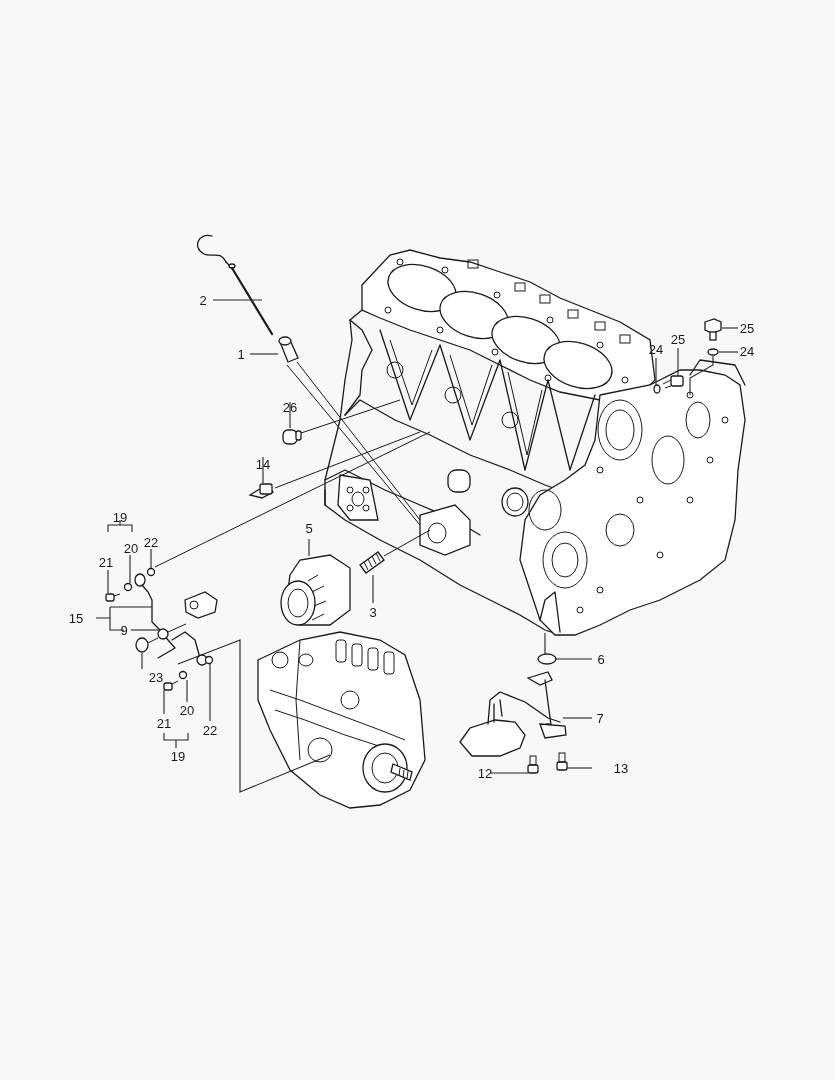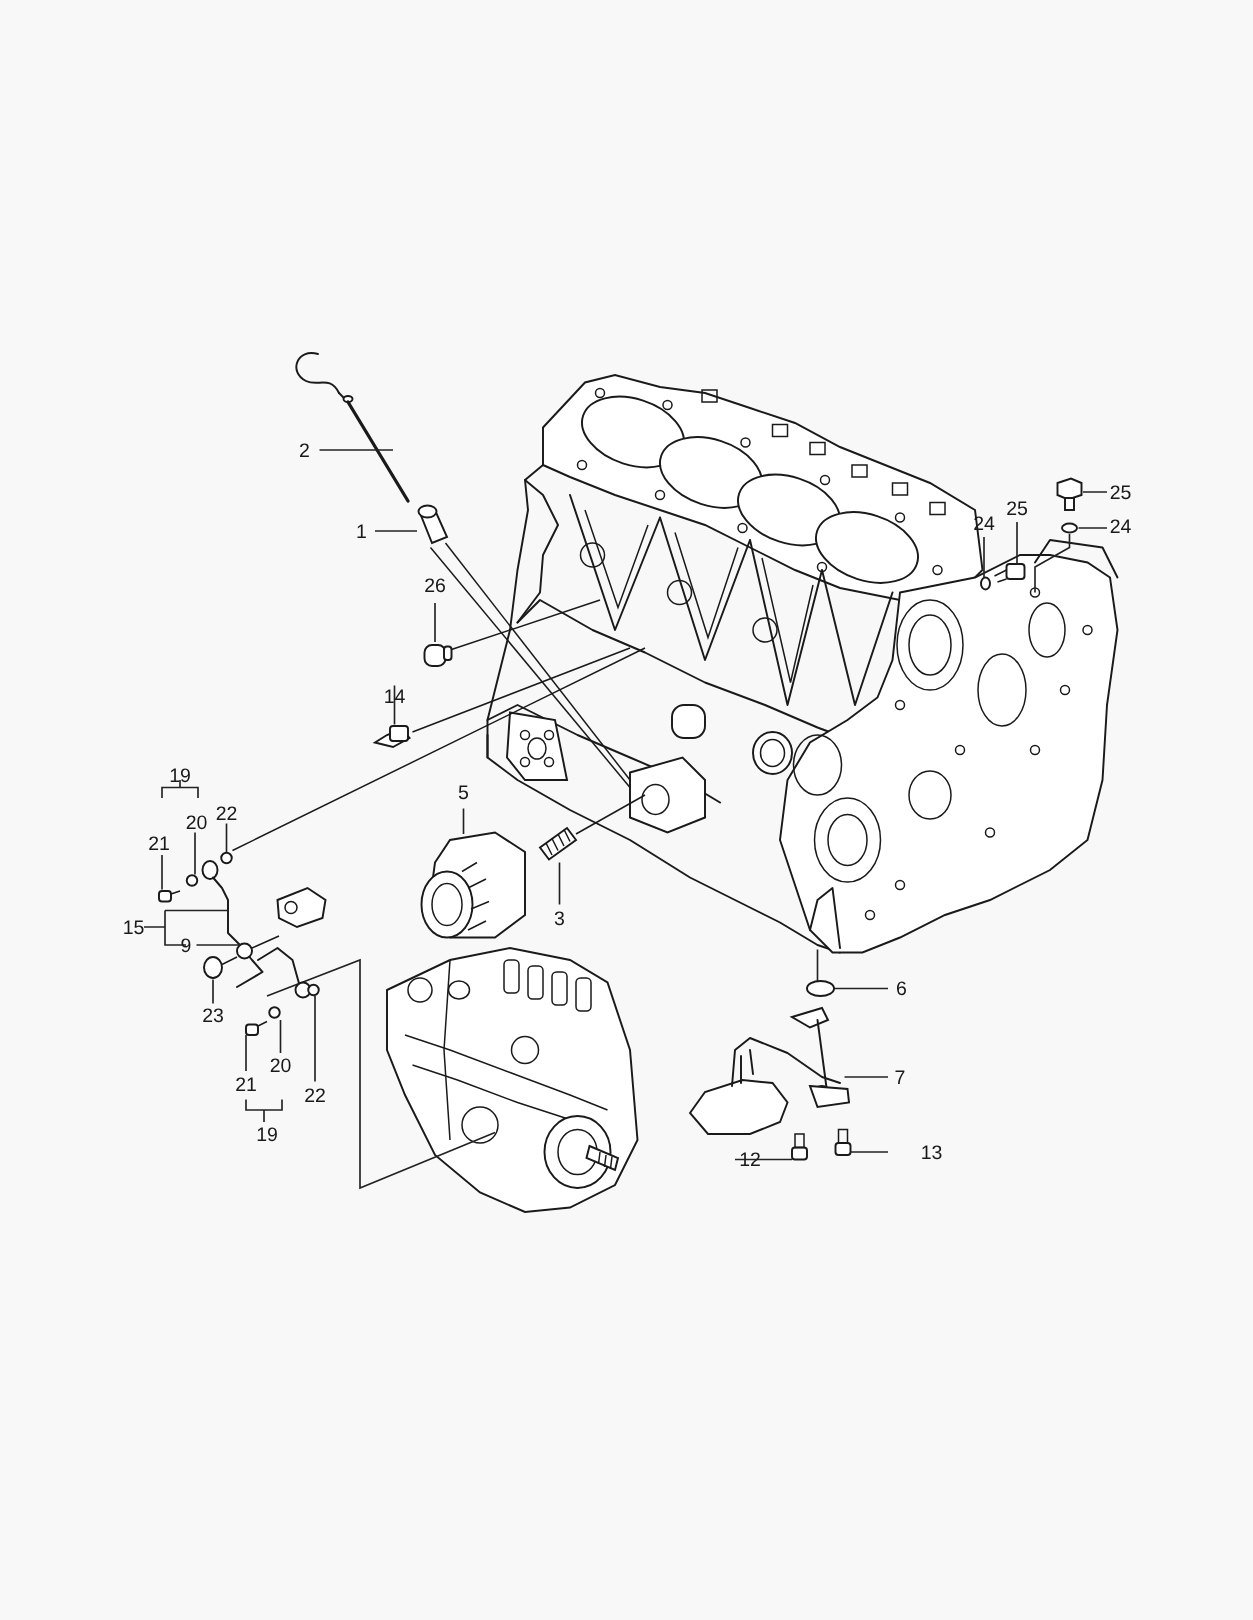--- a/index.html
+++ b/index.html
@@ -262,33 +262,33 @@
     <path class="lead" d="M164,733 L164,740 L188,740 L188,733 M176,740 L176,748"></path>
   </g>
 </svg>
 
 <span class="callout" style="left:241px;top:354px">1</span>
 <span class="callout" style="left:203px;top:300px">2</span>
 <span class="callout" style="left:373px;top:612px">3</span>
 <span class="callout" style="left:309px;top:528px">5</span>
 <span class="callout" style="left:601px;top:659px">6</span>
 <span class="callout" style="left:600px;top:718px">7</span>
-<span class="callout" style="left:500px;top:773px">12</span>
+<span class="callout" style="left:485px;top:773px">12</span>
 <span class="callout" style="left:621px;top:768px">13</span>
 <span class="callout" style="left:263px;top:464px">14</span>
-<span class="callout" style="left:89px;top:618px">15</span>
+<span class="callout" style="left:76px;top:618px">15</span>
 <span class="callout" style="left:124px;top:630px">9</span>
 <span class="callout" style="left:120px;top:517px">19</span>
 <span class="callout" style="left:131px;top:548px">20</span>
 <span class="callout" style="left:106px;top:562px">21</span>
 <span class="callout" style="left:151px;top:542px">22</span>
-<span class="callout" style="left:142px;top:677px">23</span>
+<span class="callout" style="left:156px;top:677px">23</span>
 <span class="callout" style="left:164px;top:723px">21</span>
 <span class="callout" style="left:187px;top:710px">20</span>
 <span class="callout" style="left:210px;top:730px">22</span>
 <span class="callout" style="left:178px;top:756px">19</span>
 <span class="callout" style="left:656px;top:349px">24</span>
 <span class="callout" style="left:678px;top:339px">25</span>
 <span class="callout" style="left:747px;top:328px">25</span>
 <span class="callout" style="left:747px;top:351px">24</span>
-<span class="callout" style="left:290px;top:390px">26</span>
+<span class="callout" style="left:290px;top:407px">26</span>
 
 </div>
 
 </body></html>

